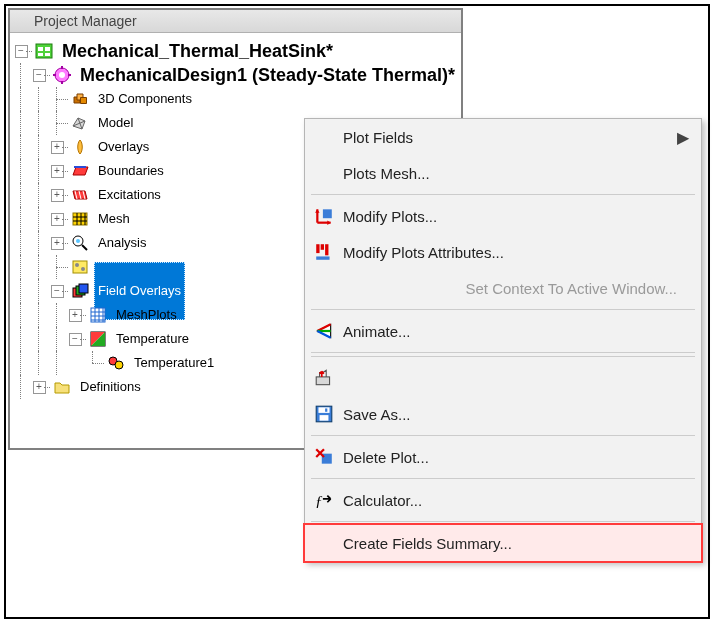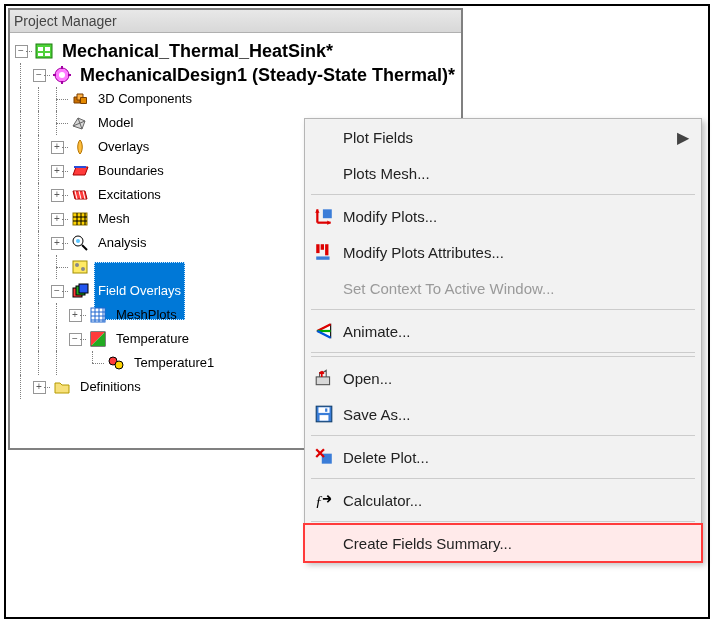--- a/index.html
+++ b/index.html
@@ -18,21 +18,21 @@
 .panel {
   position: absolute;
   left: 8px; top: 8px;
   width: 455px; height: 442px;
   border: 2px solid #808080;
   background: #fff;
 }
 .panel-title {
   background: linear-gradient(#e8e8e8,#d8d8d8);
   border-bottom: 1px solid #b0b0b0;
-  padding: 3px 4px;
+  padding: 3px 24px;
   font-size: 14px;
   color: #444;
 }
 .tree { padding: 6px 4px 4px 2px; line-height: 24px; }
 .node { display:flex; align-items:center; gap:0; white-space:nowrap; position:relative; height:24px; }
 .exp {
   width:13px; height:13px; border:1px solid #969696; background:#fff;
   display:inline-flex; align-items:center; justify-content:center;
   font-size:10px; line-height:1; color:#5a5a5a; margin-right:0;
   cursor:pointer; user-select:none;
@@ -57,21 +57,21 @@
   position:absolute;
   left: 304px; top: 118px;
   width: 398px;
   background:#f2f2f2;
   border:1px solid #b5b5b5;
   box-shadow: 3px 3px 6px rgba(0,0,0,0.25);
 }
 .menu-item { display:flex; align-items:center; height:36px; position:relative; }
 .mi-icon { width:38px; display:flex; align-items:center; justify-content:center; }
 .mi-label { flex:1; color:#222; font-size:15px; }
-.mi-label.disabled { color:#9a9a9a; }
+.mi-label.disabled { color:#9a9a9a;text-align:right; }
 .mi-arrow { width:24px; color:#444; font-size:16px; }
 .menu-sep { height:1px; background:#ccc; margin:3px 6px; }
 .menu-item.highlight {
   background: #ffeaea;
   outline: 2px solid #ff3b3b;
   outline-offset: 0;
 }
 .mi-icon svg { width:20px; height:20px; }
 
 </style>
@@ -401,21 +401,20 @@
   <div class="menu-sep"></div>
 
   <div class="menu-item">
     <span class="mi-icon">
         <svg viewBox="0 0 18 18">
           <rect x="2" y="8" width="12" height="7" fill="#d8d8d8" stroke="#555"></rect>
           <path d="M5 8 V4 h3 l3-2 v6" fill="none" stroke="#555"></path>
           <path d="M7 3 L7 8 M7 3 L5 5 M7 3 L9 5" stroke="#d00" stroke-width="1.5" fill="none"></path>
         </svg>
       </span>
-    <span class="mi-label">Open...</span>
     <span class="mi-arrow"></span>
   </div>
 
   <div class="menu-item">
     <span class="mi-icon">
         <svg viewBox="0 0 18 18">
           <rect x="2" y="2" width="14" height="14" fill="#3a7dd8" stroke="#13406f"></rect>
           <rect x="4" y="3" width="10" height="5" fill="#fff"></rect>
           <rect x="5" y="10" width="8" height="5" fill="#fff"></rect>
           <rect x="10" y="4" width="2" height="3" fill="#3a7dd8"></rect>

